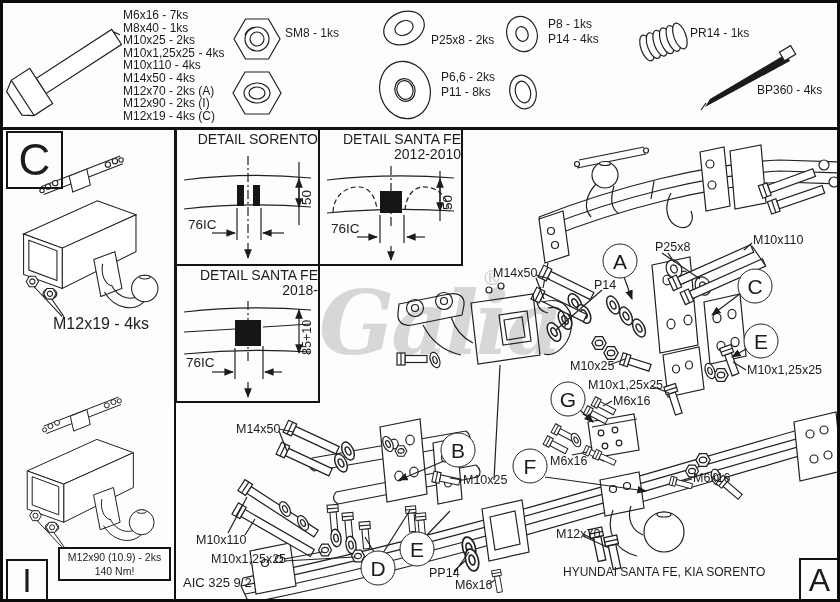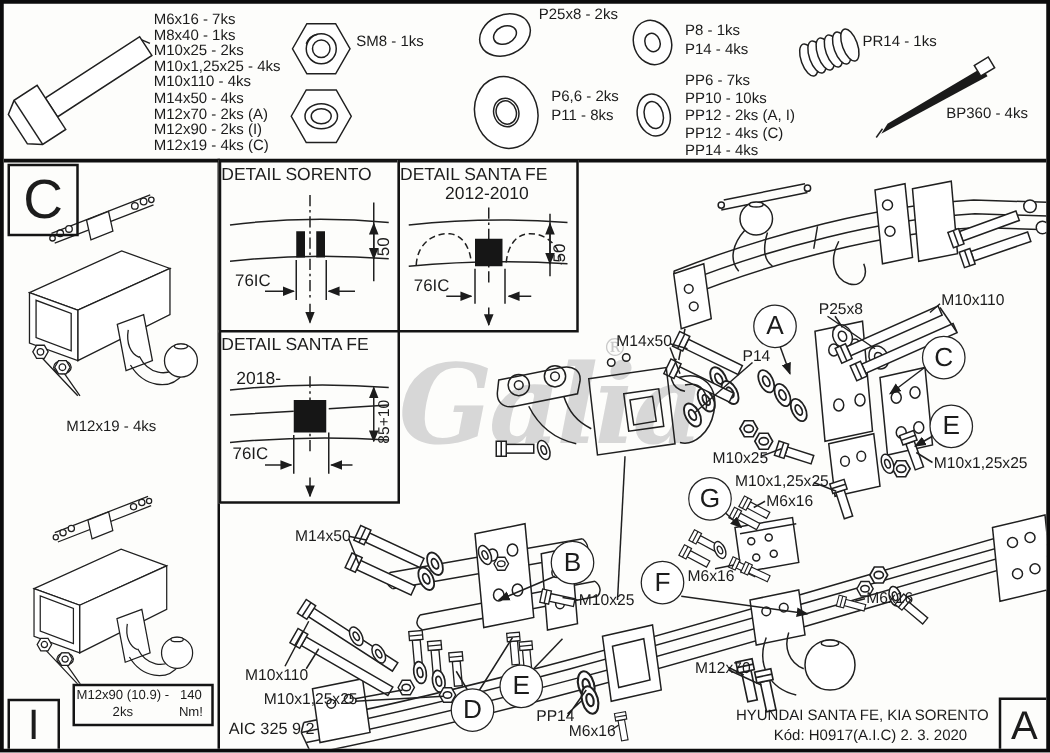--- a/index.html
+++ b/index.html
@@ -7,26 +7,26 @@
   #sheet{position:relative;width:840px;height:602px;background:#fdfdfb;border:3px solid #0c0c0c;
          overflow:hidden;font-family:"Liberation Sans",sans-serif;color:#1c1c1c}
   .abs{position:absolute}
   .plist{position:absolute;font-size:12px;white-space:nowrap;z-index:2}
   .pline{white-space:nowrap}
   .single{position:absolute;font-size:12px;white-space:nowrap;z-index:2}
   .hline{position:absolute;background:#101010;z-index:2}
   .vline{position:absolute;background:#101010;z-index:2}
   .vbox{position:absolute;border:2px solid #141414;display:flex;align-items:center;justify-content:center;z-index:4;background:transparent}
   .dbox{position:absolute;border:2px solid #141414;background:#fdfdfb;z-index:2}
-  .dtitle{font-size:14px;line-height:15px;text-align:left;margin-top:2px;white-space:nowrap}
+  .dtitle{font-size:14px;line-height:15px;text-align:right;margin-top:2px;white-space:nowrap}
   .callout{position:absolute;width:35px;height:35px;border:1.6px solid #242424;border-radius:50%;background:#fff;
            display:flex;align-items:center;justify-content:center;font-size:21px;transform:translate(-50%,-50%);z-index:5}
   .plabel{position:absolute;font-size:12.5px;white-space:nowrap;z-index:5}
   .notebox{position:absolute;border:2px solid #141414;font-size:10.5px;line-height:14px;text-align:center;
-           display:flex;justify-content:center;z-index:5;background:#fdfdfb}
+           display:flex;flex-direction:column;justify-content:center;z-index:5;background:#fdfdfb}
   #watermark{position:absolute;left:316px;top:268px;font-family:"DejaVu Serif",serif;font-style:italic;font-weight:bold;
              font-size:88px;color:#d7d7d7;z-index:0;letter-spacing:-3px}
   #watermark-reg{position:absolute;left:479px;top:263px;font-size:20px;color:#c9c9c9;z-index:0;font-family:"DejaVu Serif",serif}
   .footer-text{position:absolute;font-size:12px;white-space:nowrap;z-index:5}
   svg{position:absolute;z-index:1;overflow:visible}
   .ln{stroke:#202020;fill:none;stroke-width:1.2}
   .fw{stroke:#202020;fill:#ffffff;stroke-width:1.2}
   .fb{fill:#161616;stroke:none}
   svg text{font-family:"Liberation Sans",sans-serif;fill:#1c1c1c}
 </style>
@@ -99,35 +99,28 @@
     <div class="pline">M8x40 - 1ks</div>
     <div class="pline">M10x25 - 2ks</div>
     <div class="pline">M10x1,25x25 - 4ks</div>
     <div class="pline">M10x110 - 4ks</div>
     <div class="pline">M14x50 - 4ks</div>
     <div class="pline">M12x70 - 2ks (A)</div>
     <div class="pline">M12x90 - 2ks (I)</div>
     <div class="pline">M12x19 - 4ks (C)</div>
   </div>
   <div class="single" style="left:282px;top:23px">SM8 - 1ks</div>
-  <div class="single" style="left:428px;top:1px">P25x8 - 2ks</div>
+  <div class="single" style="left:428px;top:30px">P25x8 - 2ks</div>
   <div class="plist" style="left:438px;top:67px;line-height:15px">
     <div class="pline">P6,6 - 2ks</div>
     <div class="pline">P11 - 8ks</div>
   </div>
   <div class="plist" style="left:545px;top:14px;line-height:15px">
     <div class="pline">P8 - 1ks</div>
     <div class="pline">P14 - 4ks</div>
-  </div>
-  <div class="plist" style="left:545px;top:54px;line-height:14px">
-    <div class="pline">PP6 - 7ks</div>
-    <div class="pline">PP10 - 10ks</div>
-    <div class="pline">PP12 - 2ks (A, I)</div>
-    <div class="pline">PP12 - 4ks (C)</div>
-    <div class="pline">PP14 - 4ks</div>
   </div>
   <div class="single" style="left:687px;top:23px">PR14 - 1ks</div>
   <div class="single" style="left:754px;top:80px">BP360 - 4ks</div>
 
   <div class="hline" style="left:0;top:124px;width:840px;height:3px"></div>
   <div class="vline" style="left:171px;top:124px;width:2px;height:478px"></div>
 
   <div id="watermark">Galia</div>
   <div id="watermark-reg">®</div>
 
@@ -163,21 +156,21 @@
         </g>
         <path class="ln" d="M20,166 L52,200 M40,180 L54,200"></path>
       </symbol>
     </defs>
     <use href="#towbar" x="2" y="10" width="162" height="180"></use>
     <use href="#towbar" x="2" y="252" width="162" height="170"></use>
   </svg>
 
   <div class="vbox" style="left:3px;top:128px;width:57px;height:58px;font-size:44px">C</div>
   <div class="vbox" style="left:3px;top:556px;width:42px;height:43px;font-size:34px">I</div>
-  <div class="plabel" style="left:50px;top:331px;font-size:12px">M12x19 - 4ks</div>
+  <div class="plabel" style="left:50px;top:312px;font-size:16px">M12x19 - 4ks</div>
   <div class="notebox" style="left:55px;top:544px;width:113px;height:34px">
     <div>M12x90 (10.9) - 2ks</div>
     <div>140 Nm!</div>
   </div>
 
   <div class="dbox" style="left:172px;top:125px;width:145px;height:138px">
     <div class="dtitle">DETAIL SORENTO</div>
     <svg class="abs" style="left:1px;top:20px;position:absolute" width="139" height="113" viewBox="0 0 139 113">
       <defs>
           <marker id="arr1" viewBox="0 0 10 10" refX="9" refY="5" markerWidth="8" markerHeight="8" orient="auto-start-reverse">
@@ -223,21 +216,21 @@
       <text x="10" y="70" font-size="13.5">76IC</text>
       <line class="ln" x1="119" y1="8" x2="119" y2="58" stroke-width="0.8"></line>
       <line class="ln" x1="119" y1="16" x2="119" y2="48" marker-start="url(#arr2)" marker-end="url(#arr2)"></line>
       <text font-size="13.5" transform="translate(131,47) rotate(-90)">50</text>
       <line class="ln" x1="70" y1="83" x2="70" y2="97" marker-end="url(#arr2)"></line>
     </svg>
   </div>
 
   <div class="dbox" style="left:172px;top:261px;width:145px;height:139px">
     <div class="dtitle">DETAIL SANTA FE</div>
-    <div class="dtitle" style="margin-top:12px;margin-left:12px">2018-</div>
+    <div class="dtitle" style="margin-top:0;margin-left:12px">2018-</div>
     <svg class="abs" style="left:1px;top:33px;position:absolute" width="139" height="102" viewBox="0 0 139 102">
       <defs>
           <marker id="arr3" viewBox="0 0 10 10" refX="9" refY="5" markerWidth="8" markerHeight="8" orient="auto-start-reverse">
             <path d="M0,1 L10,5 L0,9 z" fill="#1c1c1c"></path>
           </marker>
         </defs>
       <path class="ln" d="M6,13 Q69,6 133,11"></path>
       <path class="ln" d="M6,33 L57,30 M85,28 L133,25"></path>
       <path class="ln" d="M6,55 Q69,49 133,53"></path>
       <line class="ln" x1="70" y1="2" x2="70" y2="64" stroke-dasharray="9 3 2 3" stroke-width="1"></line>
@@ -631,17 +624,16 @@
   <div class="plabel" style="left:460px;top:470px">M10x25</div>
   <div class="plabel" style="left:547px;top:451px">M6x16</div>
   <div class="plabel" style="left:690px;top:468px">M6x16</div>
   <div class="plabel" style="left:553px;top:524px">M12x70</div>
   <div class="plabel" style="left:193px;top:530px">M10x110</div>
   <div class="plabel" style="left:208px;top:549px">M10x1,25x25</div>
   <div class="plabel" style="left:426px;top:563px">PP14</div>
   <div class="plabel" style="left:452px;top:575px">M6x16</div>
 
   <div class="footer-text" style="left:180px;top:572px;font-size:13px">AIC 325 9 2</div>
-  <div class="footer-text" style="left:560px;top:562px;width:228px;text-align:right">HYUNDAI SANTA FE, KIA SORENTO</div>
-  <div class="footer-text" style="left:616px;top:578px">Kód: H0917(A.I.C)  2. 3. 2020</div>
+  <div class="footer-text" style="left:560px;top:562px;width:228px;">HYUNDAI SANTA FE, KIA SORENTO</div>
   <div class="vbox" style="left:796px;top:555px;width:41px;height:44px;font-size:32px">A</div>
 
 </div>
 
 </body></html>

